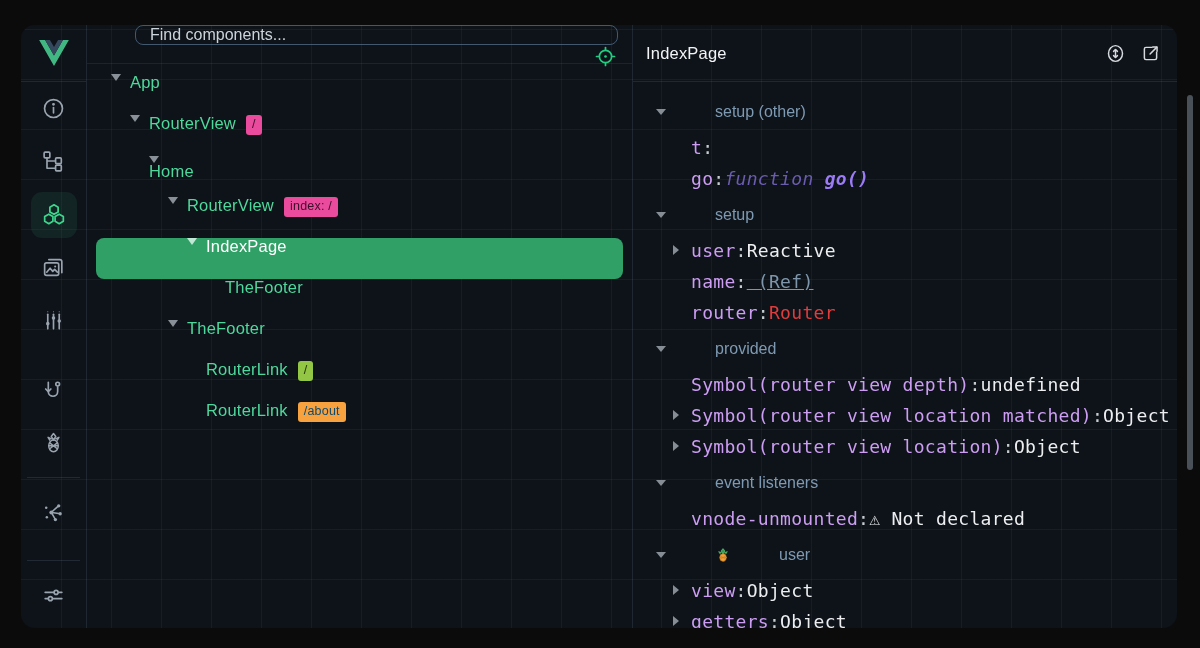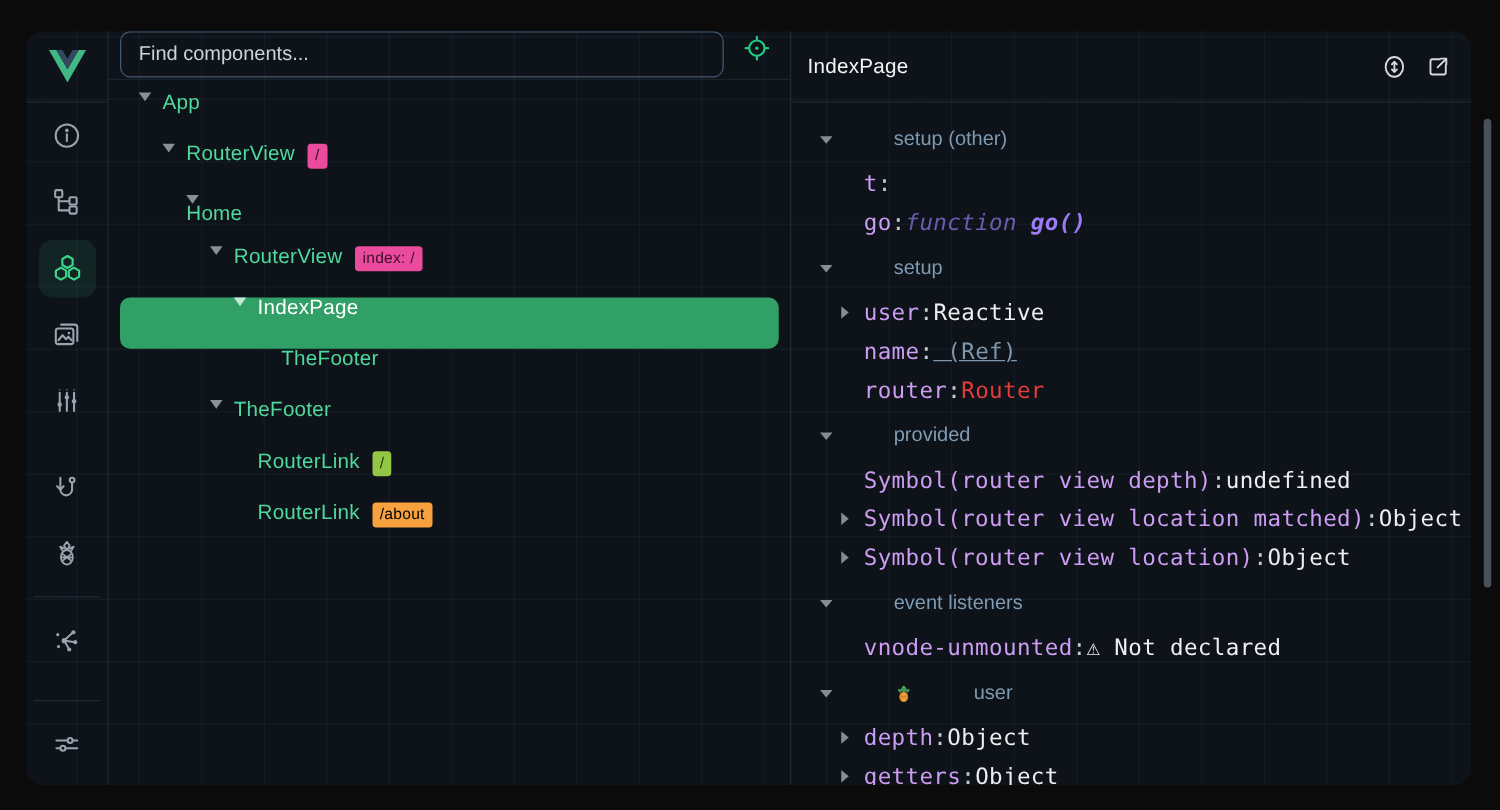--- a/index.html
+++ b/index.html
@@ -22,40 +22,40 @@
   .icon-slot { height:53px; display:flex; align-items:center; justify-content:center; color:#9aa4ae; cursor:pointer; }
   .icon-slot svg { display:block; }
   .icon-active-bg { width:46px; height:46px; border-radius:11px; background:rgba(66,211,146,0.09); display:flex; align-items:center; justify-content:center; color:#3dd68c; }
   .side-divider { height:1px; background:rgba(150,175,200,0.15); margin:8px 6px; }
   .side-spacer { flex:1; }
   .grp2 { margin-top:16px; }
   .bottom-slot { margin-bottom:6px; }
 
   
   .tree-panel { width:546px; flex:0 0 546px; border-right:1px solid rgba(150,175,200,0.13); display:flex; flex-direction:column; }
-  .tree-topbar { height:39px; border-bottom:1px solid rgba(150,175,200,0.10); display:flex; align-items:flex-start; padding:0 14px 0 9px; }
+  .tree-topbar { height:39px; border-bottom:1px solid rgba(150,175,200,0.10); display:flex; align-items:flex-end; padding:0 14px 0 9px;flex-direction:column; }
   .search-input {
     width:483px; height:37px; background:transparent; border:1px solid rgba(110,145,180,0.55);
     border-radius:8px; color:#e6ebef; font-size:16px; padding:0 14px; outline:none;
     font-family:"Liberation Sans", sans-serif;
   }
   .search-input::placeholder { color:#ccd4db; opacity:1; }
   .target-btn { margin-left:auto; width:26px; height:26px; display:flex; align-items:center; justify-content:center; color:#21cd80; cursor:pointer; }
 
   .tree-body { flex:1; overflow:hidden; padding-top:10px; }
   .trow { height:41px; display:flex; align-items:flex-start; margin:0 9px; border-radius:8px; color:#4fd89b; font-size:16.5px; letter-spacing:0.2px; cursor:pointer; white-space:nowrap; }
   .trow.selected { background:#30a066; color:#ffffff; }
   .tri { width:0; height:0; display:inline-block; flex:0 0 auto; }
   .tree-tri { border-left:5.5px solid transparent; border-right:5.5px solid transparent; border-top:7px solid #8a9097; margin-right:9px; }
   .trow.selected .tree-tri { border-top-color:#bfe9d4; }
   .tlabel { line-height:1; }
   .badge { margin-left:10px; font-size:12.5px; line-height:1; padding:3px 6px 4px; border-radius:3px; font-family:"Liberation Sans", sans-serif; }
   .badge-pink { background:#eb4b9d; color:#3d0e2a; }
   .badge-lime { background:#93c645; color:#26350a; }
-  .badge-orange { background:#f7a23f; color:#000000; }
+  .badge-orange { background:#f7a23f; color:#0c4a6e; }
 
   
   .inspector { flex:1; display:flex; flex-direction:column; min-width:0; }
   .insp-header { height:57px; border-bottom:1px solid rgba(150,175,200,0.13); display:flex; align-items:center; padding:0 16px 0 13px; }
   .insp-title { color:#f2f4f6; font-size:16.5px; letter-spacing:0.2px; }
   .insp-actions { margin-left:auto; display:flex; align-items:center; gap:14px; color:#d6dade; }
   .insp-actions > div { cursor:pointer; display:flex; }
 
   .insp-body { flex:1; overflow:hidden; padding-top:9px; }
   .sec-h { height:31px; margin:5px 0; display:flex; align-items:center; padding-left:23px; color:#7e9ab2; font-size:16px; cursor:pointer;gap:41px; }
@@ -359,21 +359,21 @@
           <path d="M9.4 8.6L5.8 7l2 3.2M14.6 8.6L18.2 7l-2 3.2" stroke="#4aa861" stroke-width="1.6"></path>
           <ellipse cx="12" cy="15.8" rx="4.8" ry="5.6" fill="#f2a33c" stroke="#c97f22" stroke-width="1.2"></ellipse>
           <path d="M8.3 13l7.4 5.6M15.7 13l-7.4 5.6M7.6 15.8h8.8" stroke="#c97f22" stroke-width="1"></path>
         </svg>
       </span>
       <span class="sec-label">user</span>
     </div>
     <div class="sec-rows">
             <div class="prow">
     <span class="tri prow-tri"></span>
-    <span class="pkey">depth</span>
+    <span class="pkey">view</span>
               <span class="pcolon"> : </span>
               <span class="pval"><span class="s-plain">Object</span></span>
   </div>
             <div class="prow">
     <span class="tri prow-tri"></span>
     <span class="pkey">getters</span>
               <span class="pcolon"> : </span>
               <span class="pval"><span class="s-plain">Object</span></span>
   </div>
           </div>

